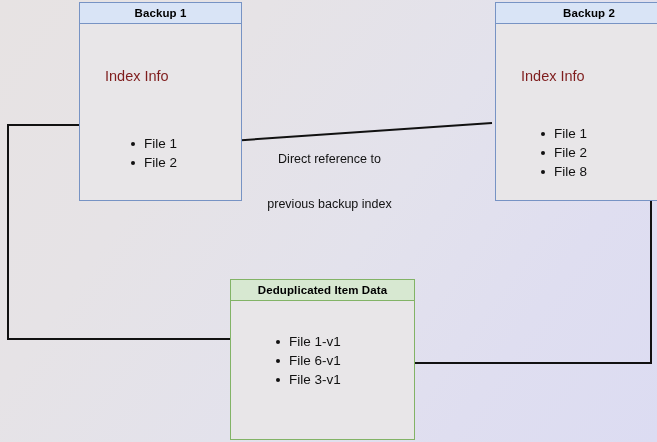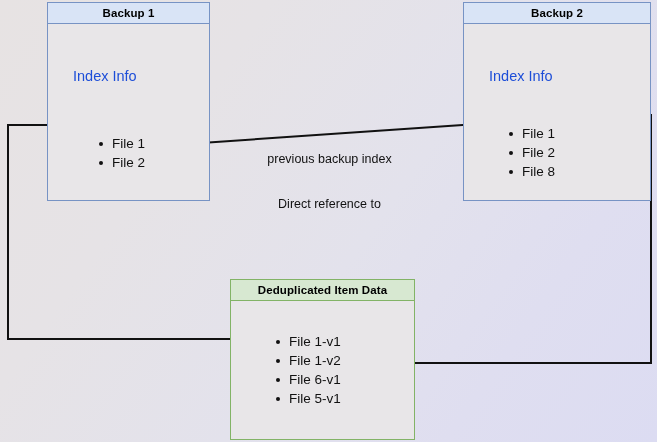--- a/index.html
+++ b/index.html
@@ -26,20 +26,21 @@
     width: 657px;
     height: 442px;
   }
   .box {
     position: absolute;
     box-sizing: border-box;
     background: #e8e6e8;
   }
   .box.blue {
     border: 1px solid #7793c4;
+    margin-left: 32px;
   }
   .box.green {
     border: 1px solid #82b366;
   }
   .box-header {
     box-sizing: border-box;
     height: 21px;
     line-height: 20px;
     text-align: center;
     font-size: 11.5px;
@@ -55,21 +56,21 @@
     background: #d7e8d1;
     border-bottom: 1px solid #82b366;
   }
   .box-body {
     position: relative;
     height: calc(100% - 21px);
   }
   .section-title {
     position: absolute;
     font-size: 14.5px;
-    color: #1d4ed8;
+    color: #7f1d1d;
     white-space: nowrap;
   }
   .bullet-list {
     position: absolute;
     list-style: none;
     margin: 0;
     padding: 0;
   }
   .bullet-list li {
     position: relative;
@@ -144,25 +145,24 @@
         <li>File 8</li>
       </ul>
     </div>
   </div>
 
   <div class="box green" style="left:230px; top:279px; width:185px; height:161px;">
     <div class="box-header">Deduplicated Item Data</div>
     <div class="box-body">
       <ul class="bullet-list" style="left:44px; top:31px;">
         <li>File 1-v1</li>
-        <li>File 1-v2</li>
         <li>File 6-v1</li>
-        <li>File 5-v1</li>
+        <li>File 3-v1</li>
       </ul>
     </div>
   </div>
 
   <div class="edge-label" style="left:247px; top:122px; width:165px;">
+    <div>Direct reference to</div>
     <div>previous backup index</div>
-    <div>Direct reference to</div>
   </div>
 
 </div>
 
 </body></html>

